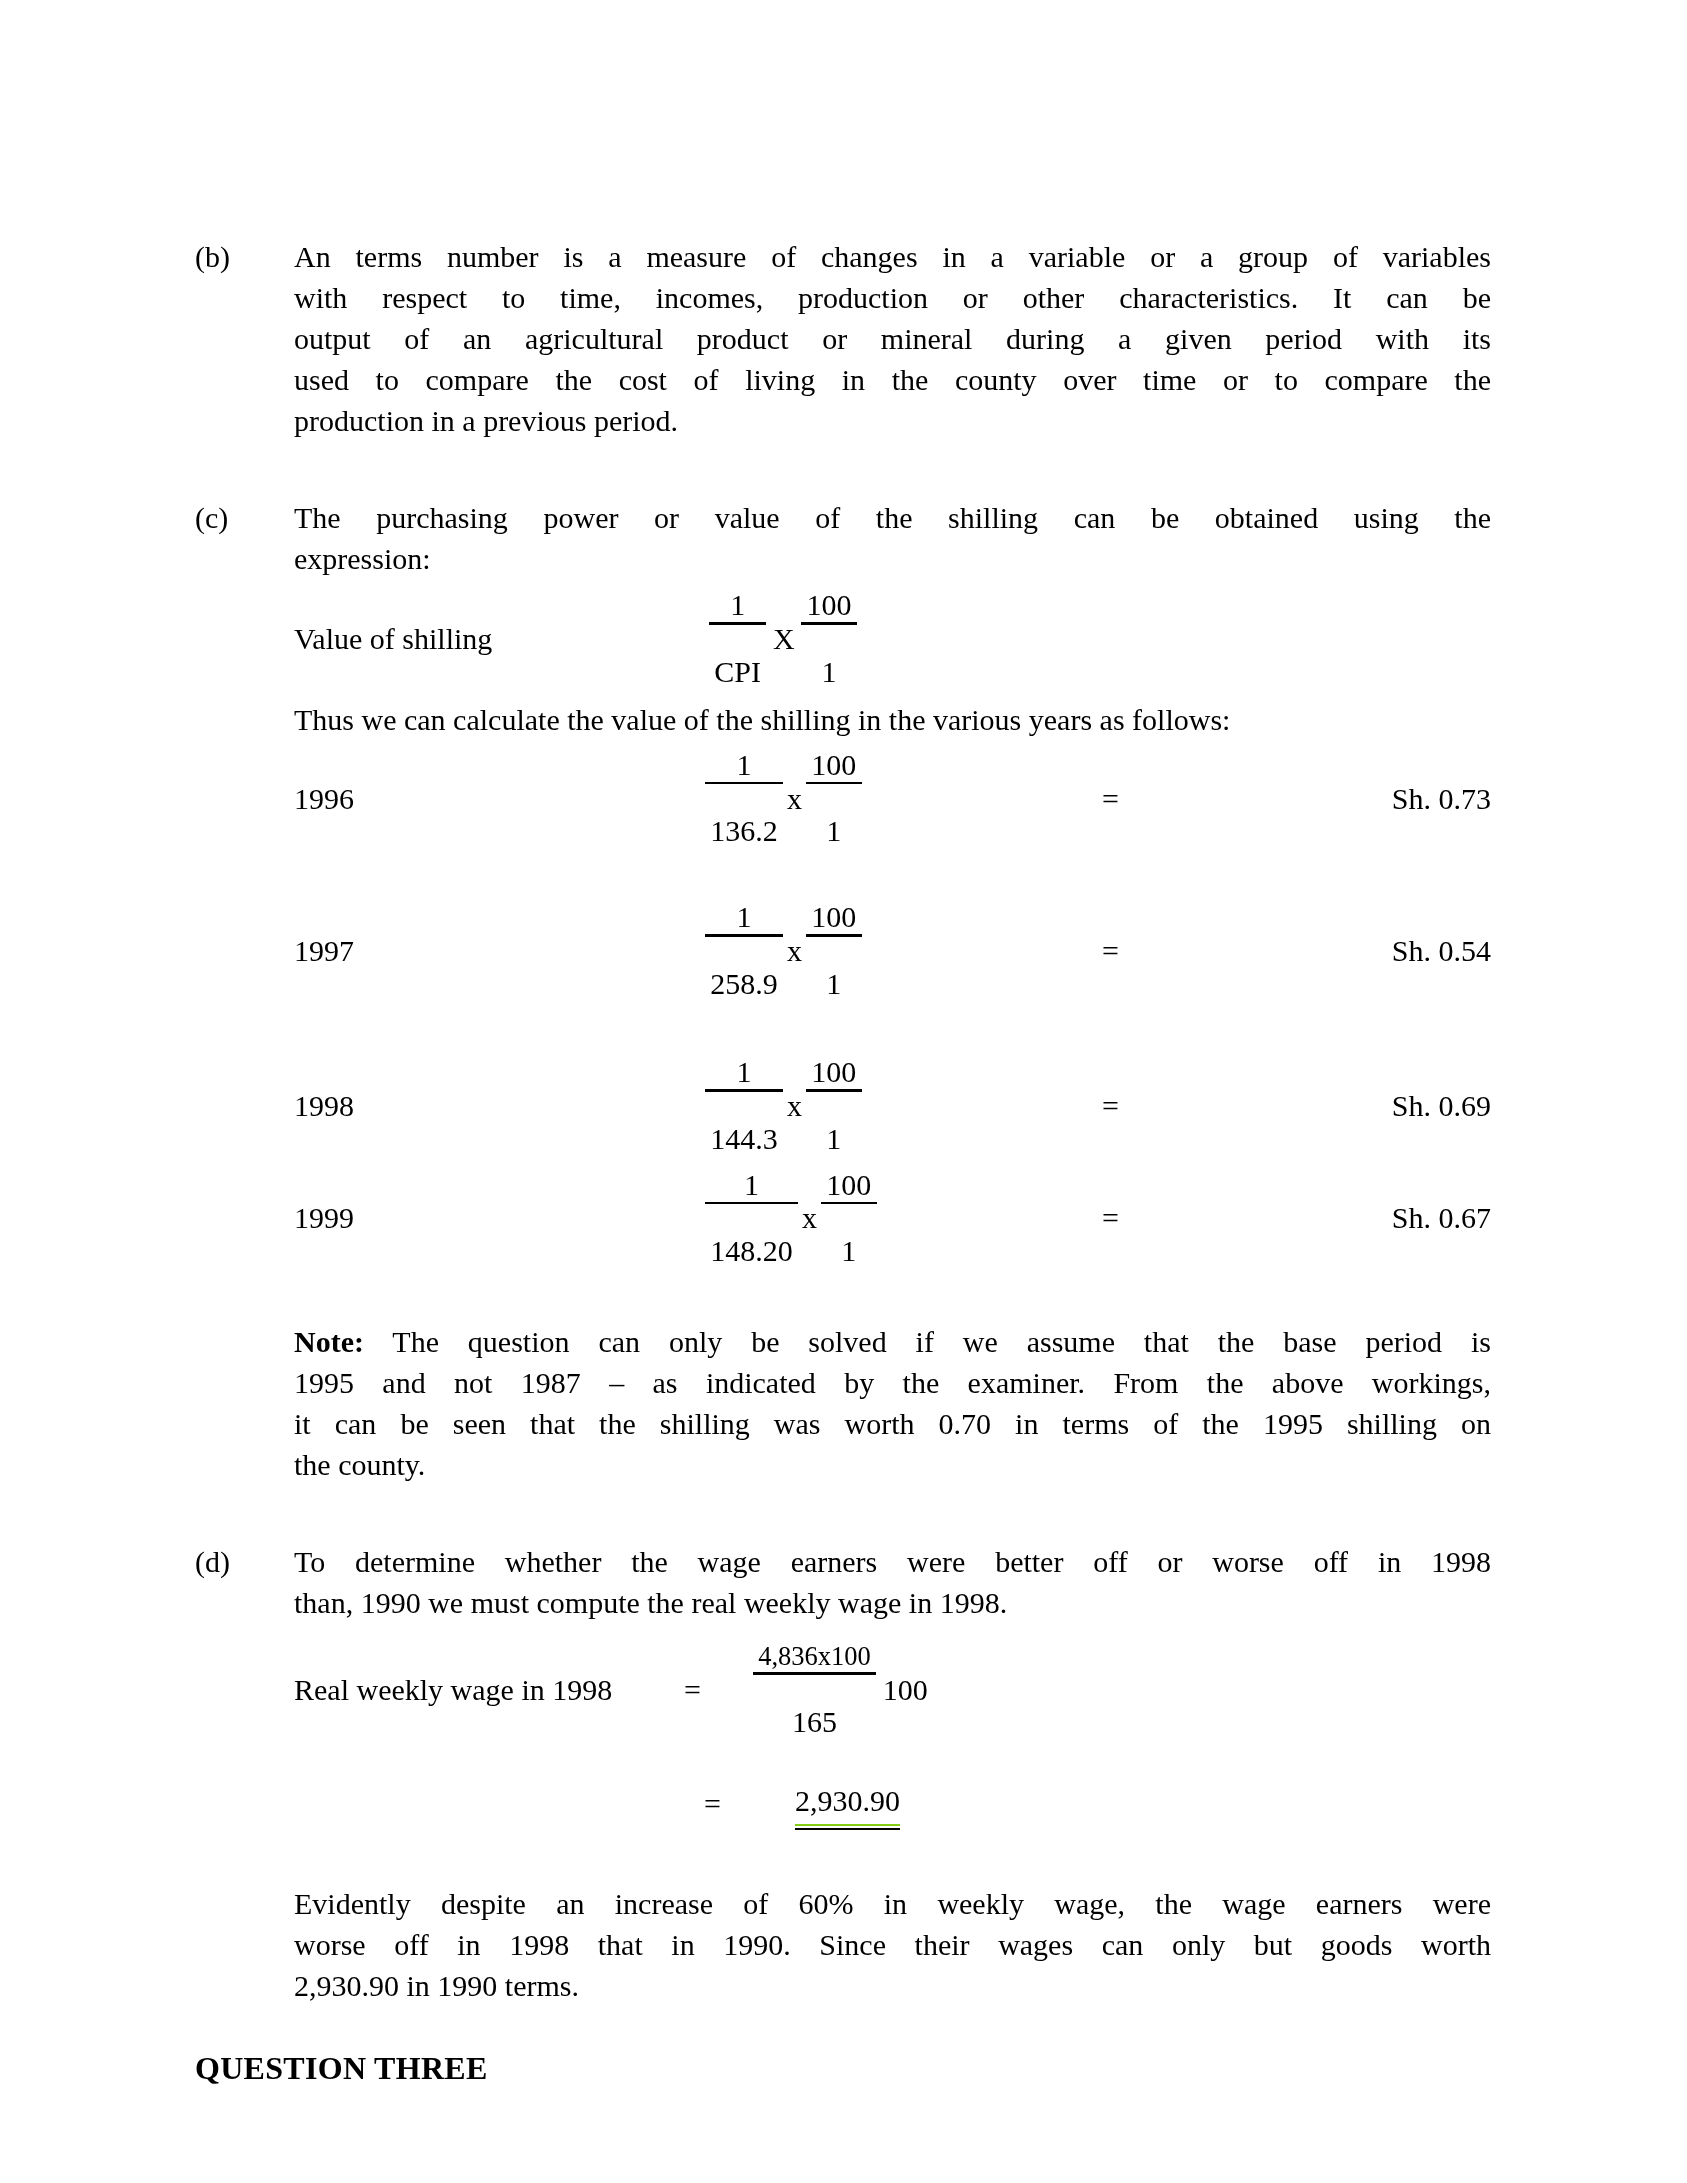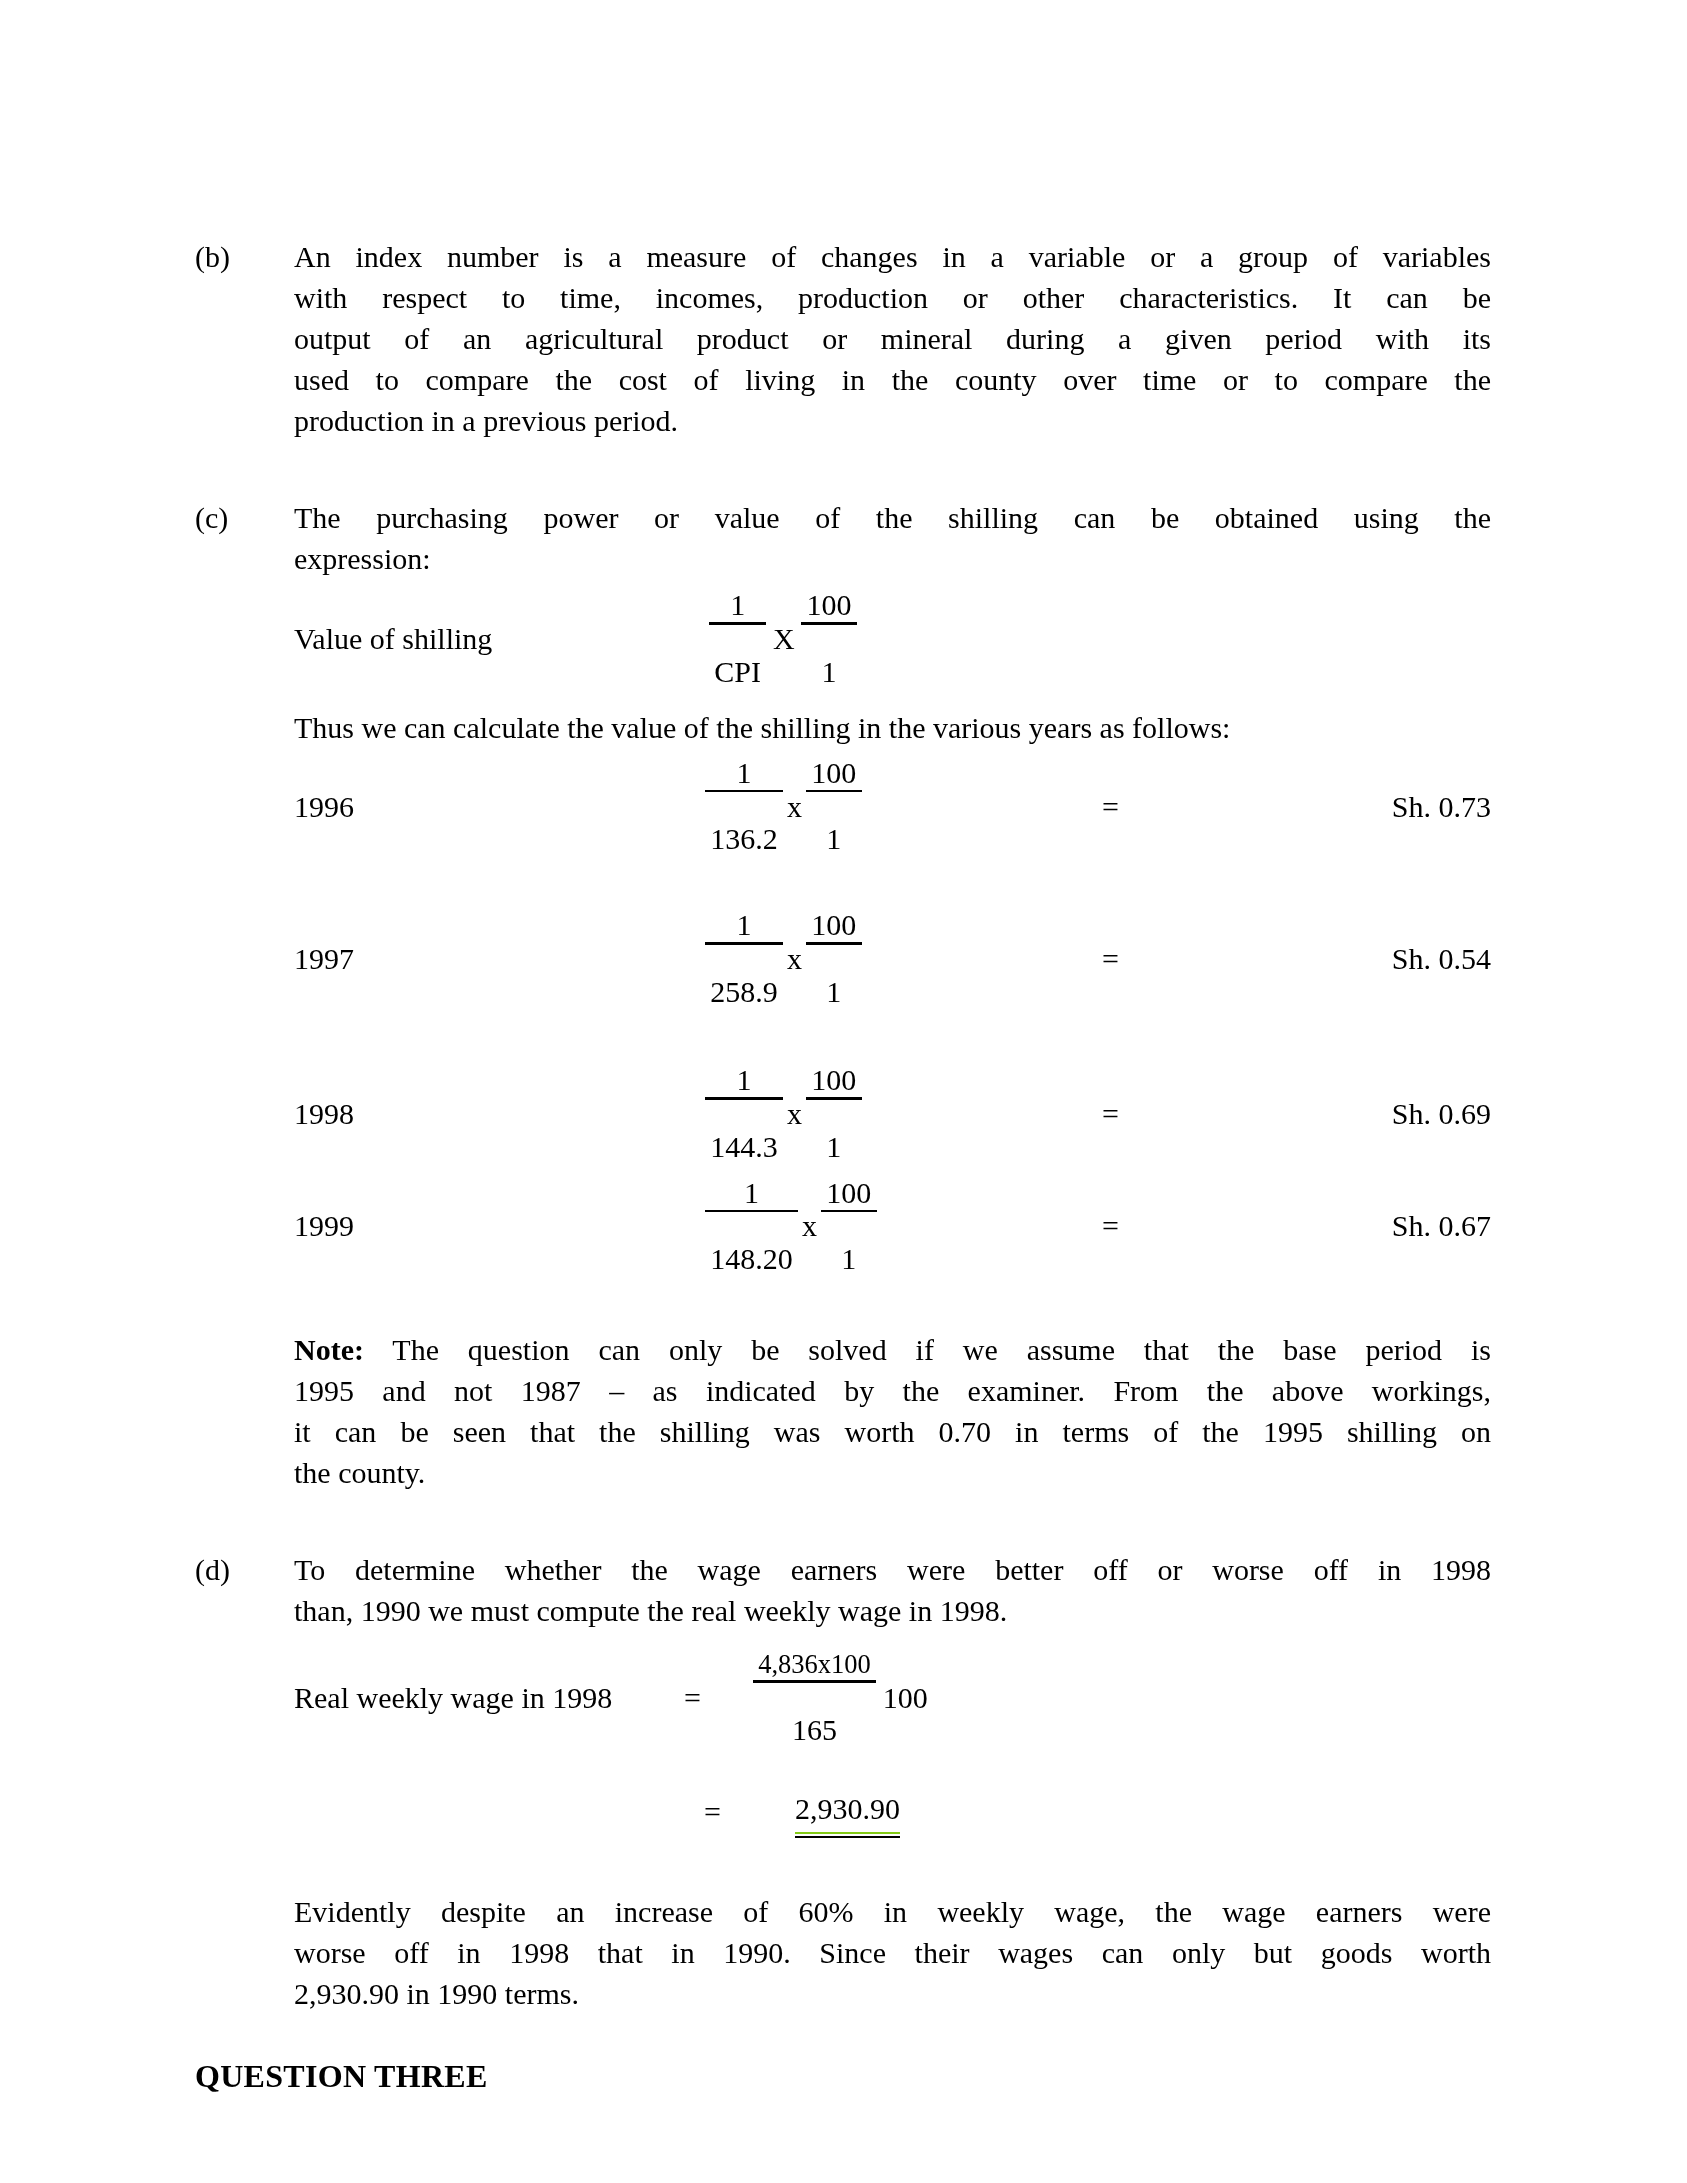--- a/index.html
+++ b/index.html
@@ -33,21 +33,21 @@
   .frac .num { padding: 0 5.3px; }
   .frac .bar { align-self: stretch; height: 2.6px; background: #000; }
   .frac .den { padding: 0 5.3px; margin-top: 30px; }
 
   
   .frow { display: flex; align-items: center; margin: 9.3px 0 2.6px 0; }
   .flabel { flex: 0 0 415px; width: 415px; }
   .op { margin: 0 6.6px; }
   .opx { margin: 0 4px; }
 
-  .thus { margin-top: 18px; }
+  .thus { margin-top: 10px; }
 
   
   .crow { display: flex; align-items: center; justify-content: space-between; }
   .crow-1 { margin-top: 8px; }
   .crow-2 { margin-top: 52px; }
   .crow-3 { margin-top: 54px; }
   .crow-4 { margin-top: 12px; }
   .cyear { flex: 0 0 212px; width: 212px; }
   .ccluster { flex: 0 0 198px; width: 198px; display: flex; align-items: center; }
   .cres { margin-left: 74px; }
@@ -73,21 +73,21 @@
   .qheading { margin-top: 42px; font-size: 32px; font-weight: bold; letter-spacing: 0.3px; }
 </style>
 </head>
 <body>
 
 <div class="page">
 
   <section class="sec sec-b">
     <div class="sec-label">(b)</div>
     <div class="sec-body">
-      <div class="jl">An index number is a measure of changes in a variable or a group of variables</div>
+      <div class="jl">An terms number is a measure of changes in a variable or a group of variables</div>
       <div class="jl">with respect to time, incomes, production or other characteristics.  It can be</div>
       <div class="jl">output of an agricultural product or mineral during a given period with its</div>
       <div class="jl">used to compare the cost of living in the county over time or to compare the</div>
       <div class="ll">production in a previous period.</div>
     </div>
   </section>
 
   <section class="sec sec-c">
     <div class="sec-label">(c)</div>
     <div class="sec-body">

